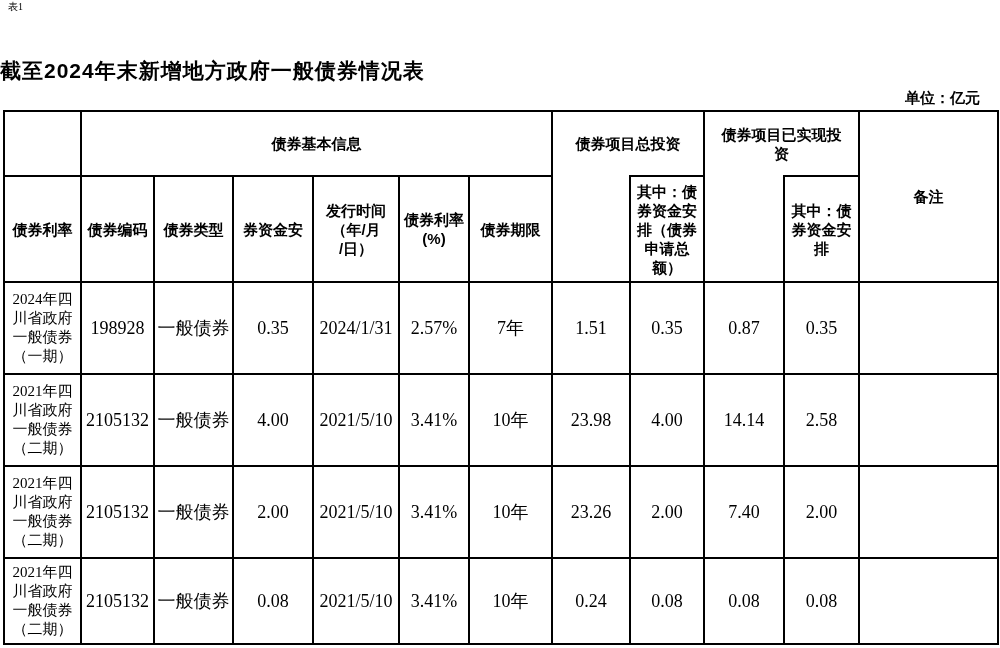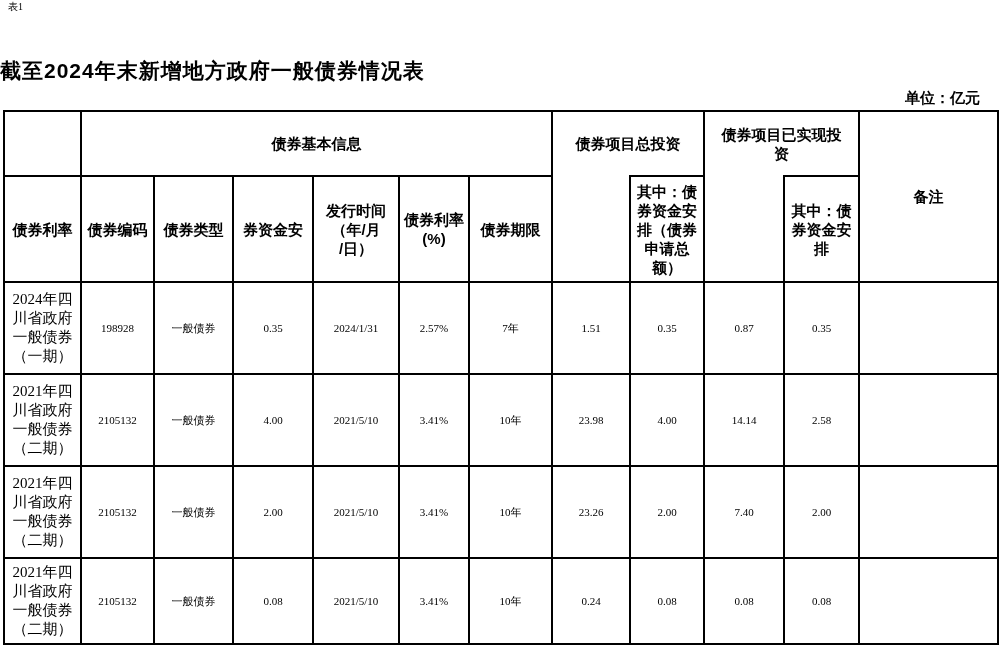--- a/index.html
+++ b/index.html
@@ -61,21 +61,21 @@
     overflow: hidden;
   }
   .bond-table th {
     font-family: "Liberation Sans", sans-serif;
     font-weight: bold;
     font-size: 15px;
     line-height: 19px;
   }
   .bond-table td {
     font-family: "Liberation Serif", serif;
-    font-size: 11px;
+    font-size: 18px;
     line-height: 19px;
   }
   td.name-cell {
     font-size: 15px;
     line-height: 19px;
   }
   
   th.nb { border-bottom: none; }
   td.nt { border-top: none; }
   tr.hrow1 { height: 65px; padding-left: 32px; }

